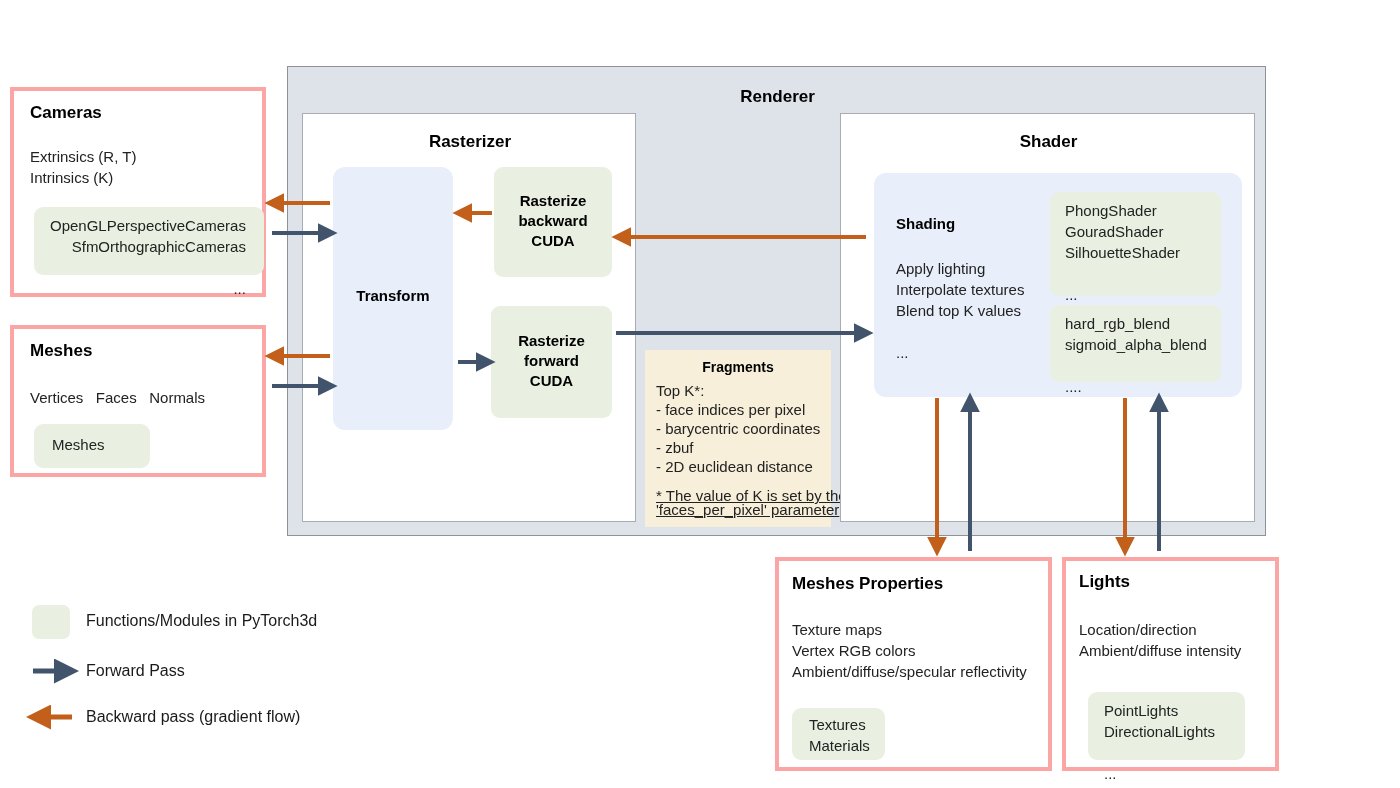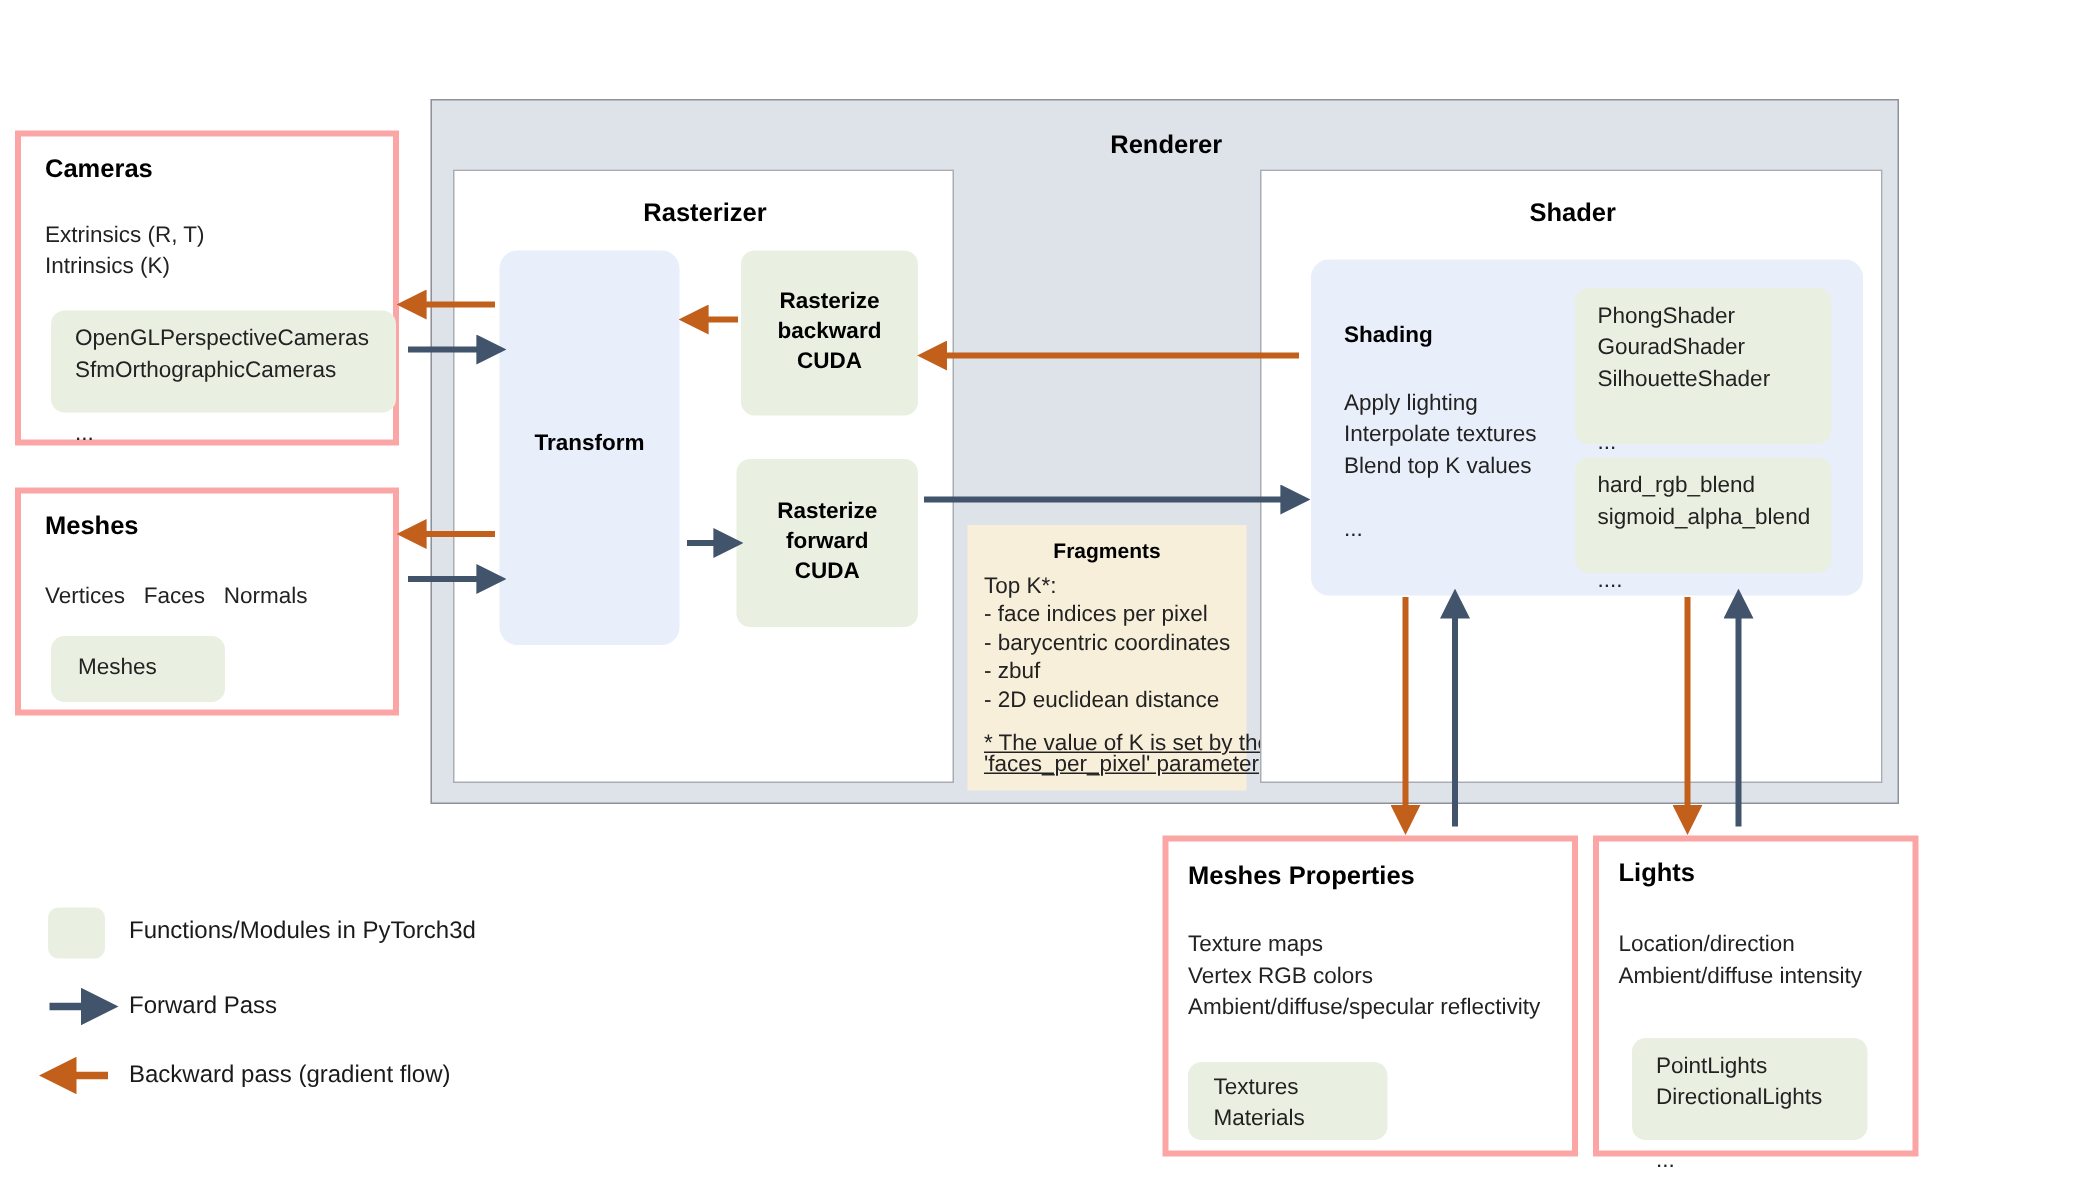--- a/index.html
+++ b/index.html
@@ -128,21 +128,21 @@
 </style>
 </head>
 <body>
 
 <div id="stage">
 
   <div class="abs panel" style="left:10px; top:87px; width:256px; height:210px;">
     <div class="abs panel-title" style="left:16px; top:12px;">Cameras</div>
     <div class="abs panel-lines" style="left:16px; top:55px;">Extrinsics (R, T)
 Intrinsics (K)</div>
-    <div class="abs green-box" style="left:20px; top:116px; width:230px; height:68px;">
+    <div class="abs green-box" style="left:20px; top:116px; width:230px; height:68px;text-align:right;">
       <div class="abs green-lines" style="left:16px; top:8px;">OpenGLPerspectiveCameras
 SfmOrthographicCameras
 
 ...</div>
     </div>
   </div>
 
   <div class="abs panel" style="left:10px; top:325px; width:256px; height:152px;">
     <div class="abs panel-title" style="left:16px; top:12px;">Meshes</div>
     <div class="abs panel-lines" style="left:16px; top:58px;">Vertices   Faces   Normals</div>
@@ -214,21 +214,21 @@
     </div>
   </div>
 
   <div class="abs panel" style="left:775px; top:557px; width:277px; height:214px;">
     <div class="abs panel-title" style="left:13px; top:13px;">Meshes Properties</div>
     <div class="abs panel-lines" style="left:13px; top:58px;">Texture maps
 Vertex RGB colors
 Ambient/diffuse/specular reflectivity
 
 ...</div>
-    <div class="abs green-box" style="left:13px; top:147px; width:133px; height:52px;padding-left:46px;">
+    <div class="abs green-box" style="left:13px; top:147px; width:93px; height:52px;padding-left:46px;">
       <div class="abs green-lines" style="left:17px; top:6px;">Textures
 Materials</div>
     </div>
   </div>
 
   <div class="abs panel" style="left:1062px; top:557px; width:217px; height:214px;">
     <div class="abs panel-title" style="left:13px; top:11px;">Lights</div>
     <div class="abs panel-lines" style="left:13px; top:58px;">Location/direction
 Ambient/diffuse intensity</div>
     <div class="abs green-box" style="left:22px; top:131px; width:157px; height:68px;">

